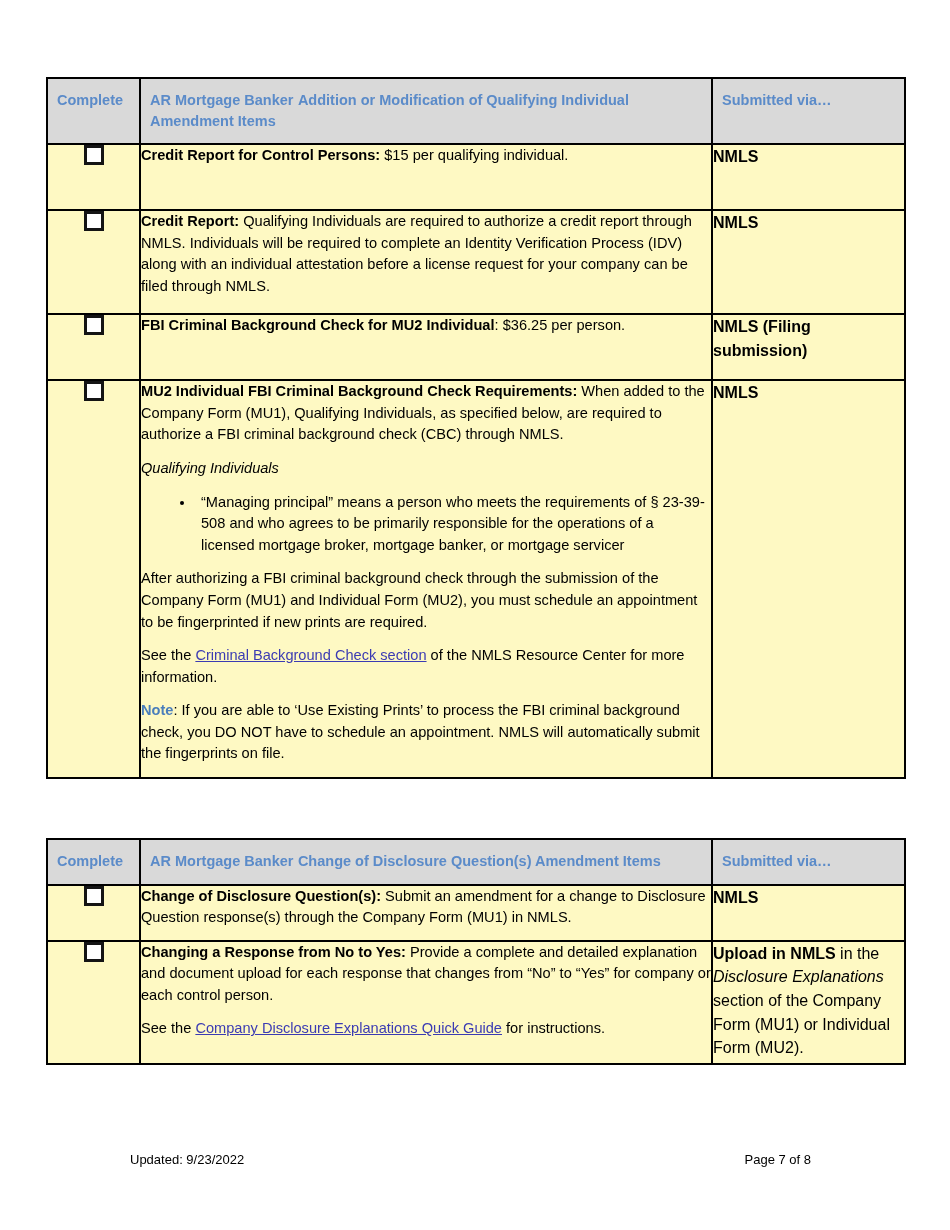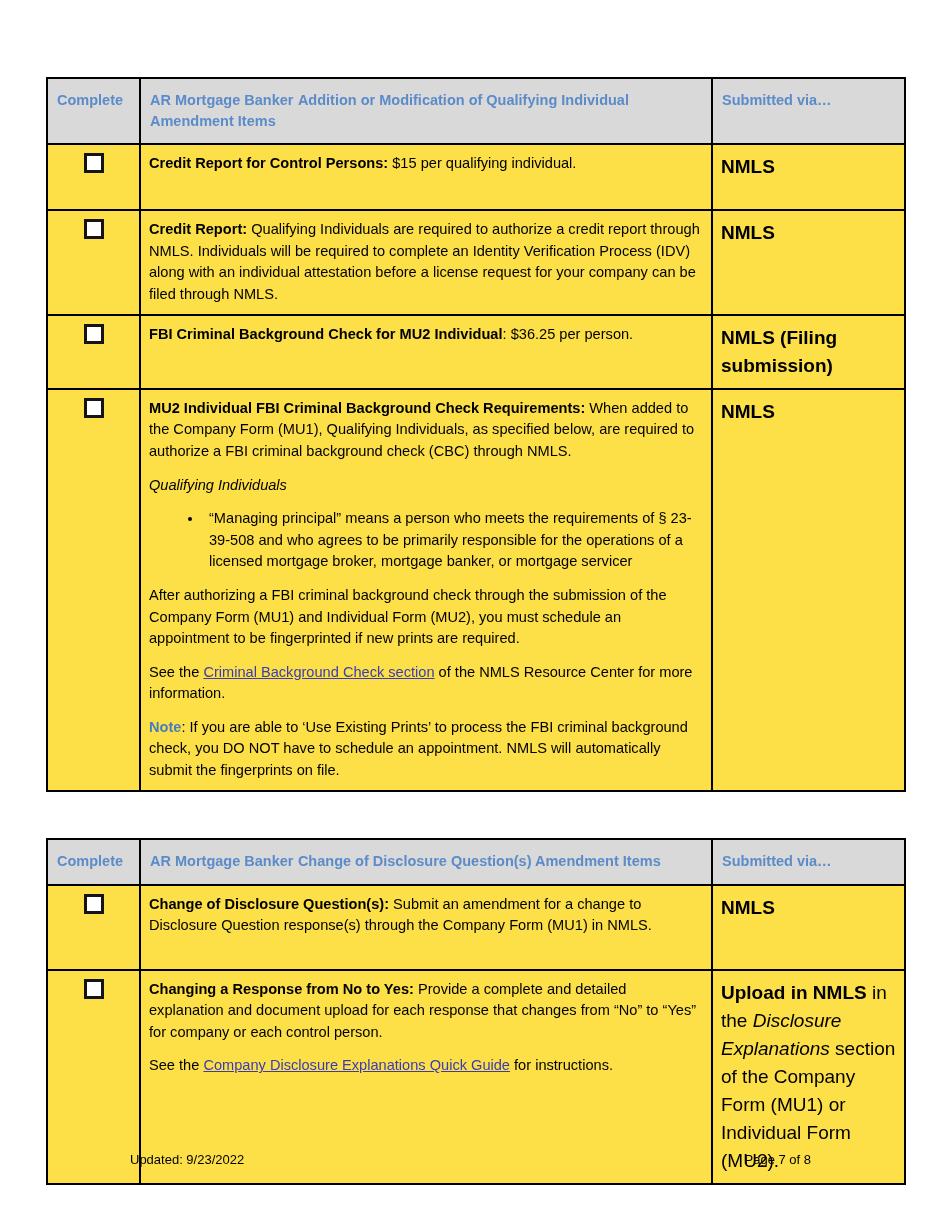--- a/index.html
+++ b/index.html
@@ -27,22 +27,22 @@
   table.checklist {
     position: absolute;
     border-collapse: collapse;
     table-layout: fixed;
     background: #ffffff;
   }
   table.checklist td,
   table.checklist th {
     border: 2px solid #000000;
     vertical-align: top;
-    padding: 8px;
-    background: #fde047;
+    padding: 0;
+    background: #fef9c3;
   }
   .col-complete { width: 93px; }
   .col-item     { width: 572px; }
   .col-via      { width: 193px; }
 
   
   tr.hdr td {
     background: #d9d9d9;
     padding: 11px 16px 12px 9px;
   }
@@ -67,21 +67,21 @@
     background: #ffffff;
     box-sizing: content-box;
   }
   td.cell-item {
     padding: 11px 11px 12px 10px;
     font-size: 14.6px;
     line-height: 1.48;
   }
   td.cell-via {
     padding: 11px 9px 12px 10px;
-    font-size: 19px;
+    font-size: 16px;
     line-height: 1.48;
   }
   p.para {
     margin: 0 0 12px 0;
   }
   p.para:last-child { margin-bottom: 0; }
   .b  { font-weight: bold; }
   .i  { font-style: italic; }
   .note-label {
     color: #4a7ebb;
@@ -216,21 +216,21 @@
         </td>
         <td>
           <span class="hdr-blue">AR Mortgage Banker</span>
           <span class="hdr-blue line2">Change of Disclosure Question(s) Amendment Items</span>
         </td>
         <td>
           <span class="hdr-blue">Submitted via…</span>
         </td>
       </tr>
 
-      <tr style="height:85px;border-radius:8px;">
+      <tr style="height:56px;border-radius:8px;">
         <td class="cell-complete">
           <span class="checkbox"></span>
         </td>
         <td class="cell-item">
           <p class="para"><span class="b">Change of Disclosure Question(s):</span><span> Submit an amendment for a change to Disclosure Question response(s) through the Company Form (MU1) in NMLS.</span></p>
         </td>
         <td class="cell-via">
           <span class="b">NMLS</span>
         </td>
       </tr>

